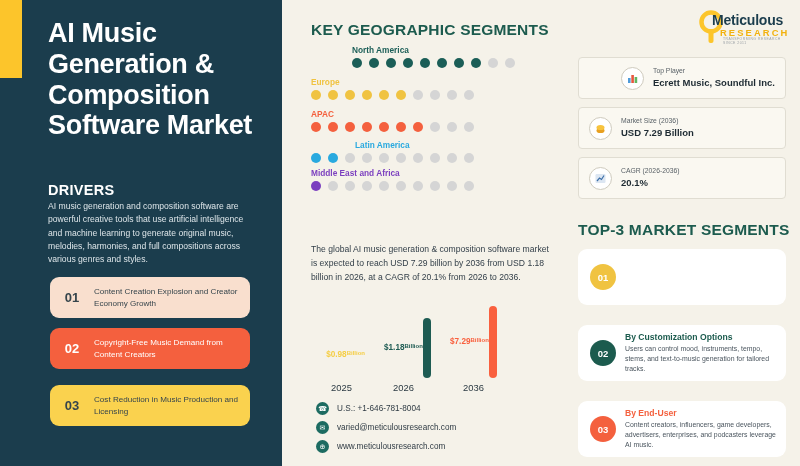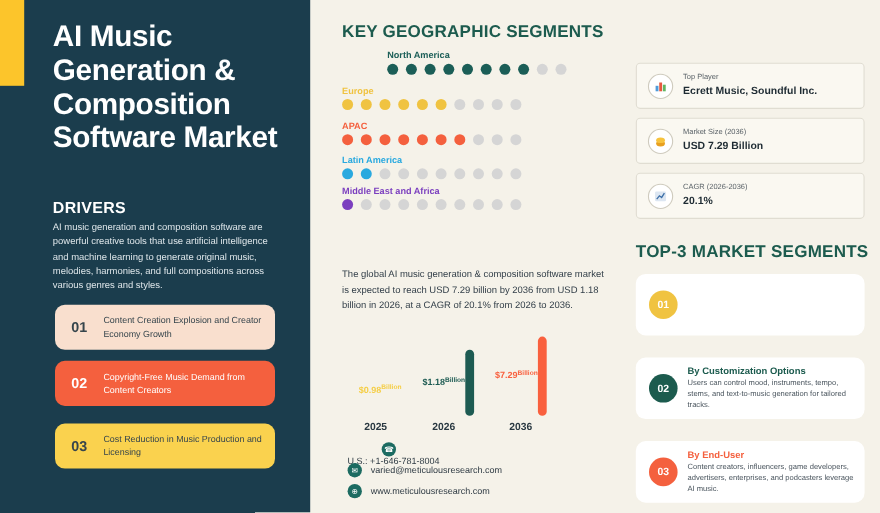--- a/index.html
+++ b/index.html
@@ -103,21 +103,21 @@
   .chart { position: absolute; left: 318px; top: 300px; width: 180px; height: 78px; }
   .bar-col {
     position: absolute; bottom: 0; width: 47px;
     display: flex; flex-direction: row; align-items: center; justify-content: flex-end;
   }
   .bar-val { font-size: 8.2px; font-weight: bold; line-height: 1.1; }
   .bar-unit { font-size: 6px; font-weight: bold; line-height: 1.3; margin-bottom: 3px; }
   .bar { width: 47px; border-radius: 7px; }
   .bar-year {
     position: absolute; top: 382px; width: 47px; text-align: center;
-    font-size: 9.4px; font-weight: bold; color: #2A3942;
+    font-size: 9.4px; font-weight: normal; color: #2A3942;
   }
 
   
   .contact-row { position: absolute; left: 316px; display: flex; align-items: center; }
   .contact-ic {
     width: 13px; height: 13px; border-radius: 50%; background: #1C6B61;
     color: #fff; font-size: 7px; display: flex; align-items: center;
     justify-content: center; margin-right: 8px; flex: none;
   }
   .contact-tx { font-size: 8.2px; color: #2F3B44; }
@@ -153,20 +153,29 @@
     <div class="driver-card" id="driver-2">
       <div class="num">02</div>
       <div class="txt">Copyright-Free Music Demand from Content Creators</div>
     </div>
     <div class="driver-card" id="driver-3">
       <div class="num">03</div>
       <div class="txt">Cost Reduction in Music Production and Licensing</div>
     </div>
   </div>
 
+  <div class="logo">
+    <svg width="104" height="36" style="position:absolute;left:0;top:0">
+      <circle cx="21" cy="12" r="9.5" fill="none" stroke="#FCC52B" stroke-width="4.5"></circle>
+      <rect x="18.5" y="19" width="5" height="14" rx="2" fill="#FCC52B"></rect>
+    </svg>
+    <div class="logo-met">Meticulous</div>
+    <div class="logo-res">RESEARCH</div>
+    <div class="logo-tag">TRANSFORMING RESEARCH SINCE 2011</div>
+  </div>
 
   <div class="sec-head" id="geo-head">KEY GEOGRAPHIC SEGMENTS</div>
   <div class="sec-head" id="seg-head">TOP-3 MARKET SEGMENTS</div>
 
   <div id="geo-rows">
       <div class="geo-row" style="top: 45px; margin-left: 41px;">
         <div class="geo-label" style="color: rgb(27, 94, 87);">North America</div>
         <div class="dots">
           <div class="dot" style="background: rgb(27, 94, 87);"></div>
           <div class="dot" style="background: rgb(27, 94, 87);"></div>
@@ -204,21 +213,21 @@
           <div class="dot" style="background: rgb(244, 96, 62);"></div>
           <div class="dot" style="background: rgb(244, 96, 62);"></div>
           <div class="dot" style="background: rgb(244, 96, 62);"></div>
           <div class="dot" style="background: rgb(244, 96, 62);"></div>
           <div class="dot"></div>
           <div class="dot"></div>
           <div class="dot"></div>
         </div>
       </div>
       <div class="geo-row" style="top: 140px;">
-        <div class="geo-label" style="color: rgb(41, 169, 223);">Latin America</div>
+        <div class="geo-label" style="color: rgb(41, 169, 223); margin-left: 44px;">Latin America</div>
         <div class="dots">
           <div class="dot" style="background: rgb(41, 169, 223);"></div>
           <div class="dot" style="background: rgb(41, 169, 223);"></div>
           <div class="dot"></div>
           <div class="dot"></div>
           <div class="dot"></div>
           <div class="dot"></div>
           <div class="dot"></div>
           <div class="dot"></div>
           <div class="dot"></div>
@@ -236,21 +245,21 @@
           <div class="dot"></div>
           <div class="dot"></div>
           <div class="dot"></div>
           <div class="dot"></div>
           <div class="dot"></div>
         </div>
       </div>
     </div>
 
   <div id="stat-cards">
-      <div class="stat-card" style="top: 57px;">
+      <div class="stat-card" style="top: 57px; padding-left: 32px;">
         <div class="stat-icon">
           <svg width="13" height="13" viewBox="0 0 13 13">
             <rect x="2" y="6" width="2.6" height="5" fill="#4F9BD9"></rect>
             <rect x="5.3" y="3" width="2.6" height="8" fill="#E8573F"></rect>
             <rect x="8.6" y="5" width="2.6" height="6" fill="#62B562"></rect>
           </svg>
         </div>
         <div>
           <div class="stat-label">Top Player</div>
           <div class="stat-value">Ecrett Music, Soundful Inc.</div>
@@ -300,21 +309,21 @@
         <div class="bar" style="height: 72px; background: rgb(249, 96, 62);"></div>
       </div>
     </div>
   <div id="chart-years">
       <div class="bar-year" style="left: 318px;">2025</div>
       <div class="bar-year" style="left: 380px;">2026</div>
       <div class="bar-year" style="left: 450px;">2036</div>
     </div>
 
   <div id="contact-list">
-      <div class="contact-row" style="top: 402px; flex-direction: column;">
+      <div class="contact-row" style="top: 402px;">
         <div class="contact-ic">☎</div>
         <div class="contact-tx">U.S.: +1-646-781-8004</div>
       </div>
       <div class="contact-row" style="top: 421px;">
         <div class="contact-ic">✉</div>
         <div class="contact-tx">varied@meticulousresearch.com</div>
       </div>
       <div class="contact-row" style="top: 440px;">
         <div class="contact-ic">⊕</div>
         <div class="contact-tx">www.meticulousresearch.com</div>

